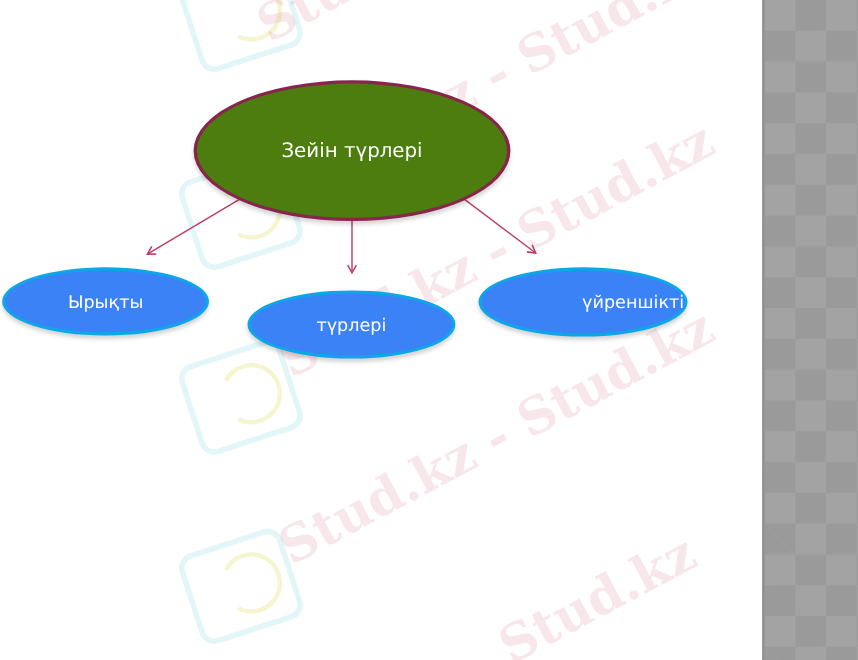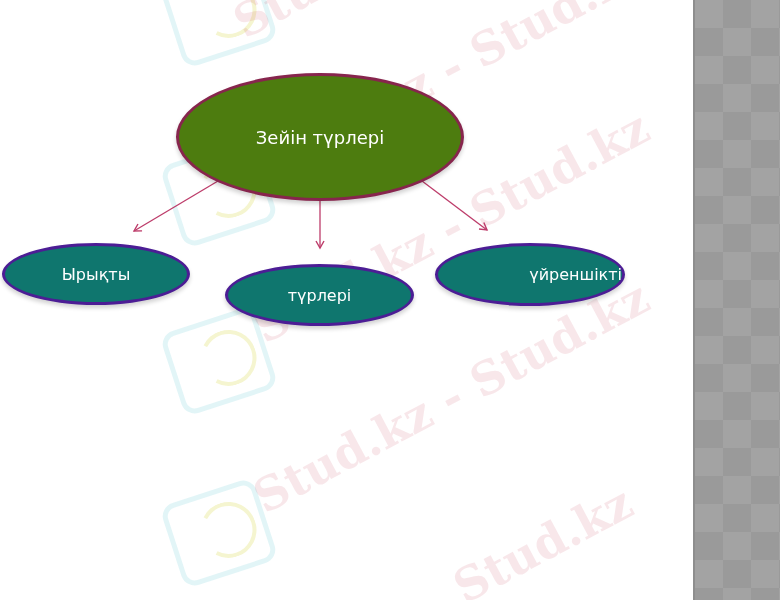--- a/index.html
+++ b/index.html
@@ -40,21 +40,21 @@
       display: flex; align-items: center; justify-content: center;
       color: #ffffff; box-sizing: border-box;
       box-shadow: 0 3px 4px rgba(0,0,0,0.18);
     }
     .node span { position: relative; z-index: 2; }
     .root {
       left: 176px; top: 73px; width: 288px; height: 128px;
       background: #4d7c0f; border: 3px solid #87254d; font-size: 18px;
     }
     .child {
-      background: #0f766e; border: 3px solid #4c1d95; font-size: 16px;
+      background: #3b82f6; border: 3px solid #0ea5e9; font-size: 16px;
     }
     .c1 { left: 2px; top: 243px; width: 188px; height: 62px; }
     .c2 { left: 225px; top: 264px; width: 189px; height: 62px; }
     .c3 { left: 435px; top: 243px; width: 190px; height: 63px; justify-content: flex-end; }
     svg.arrows { position: absolute; left: 0; top: 0; width: 693px; height: 600px; overflow: visible; }
   </style>
 </head>
 <body>
 
 <div class="slide">

